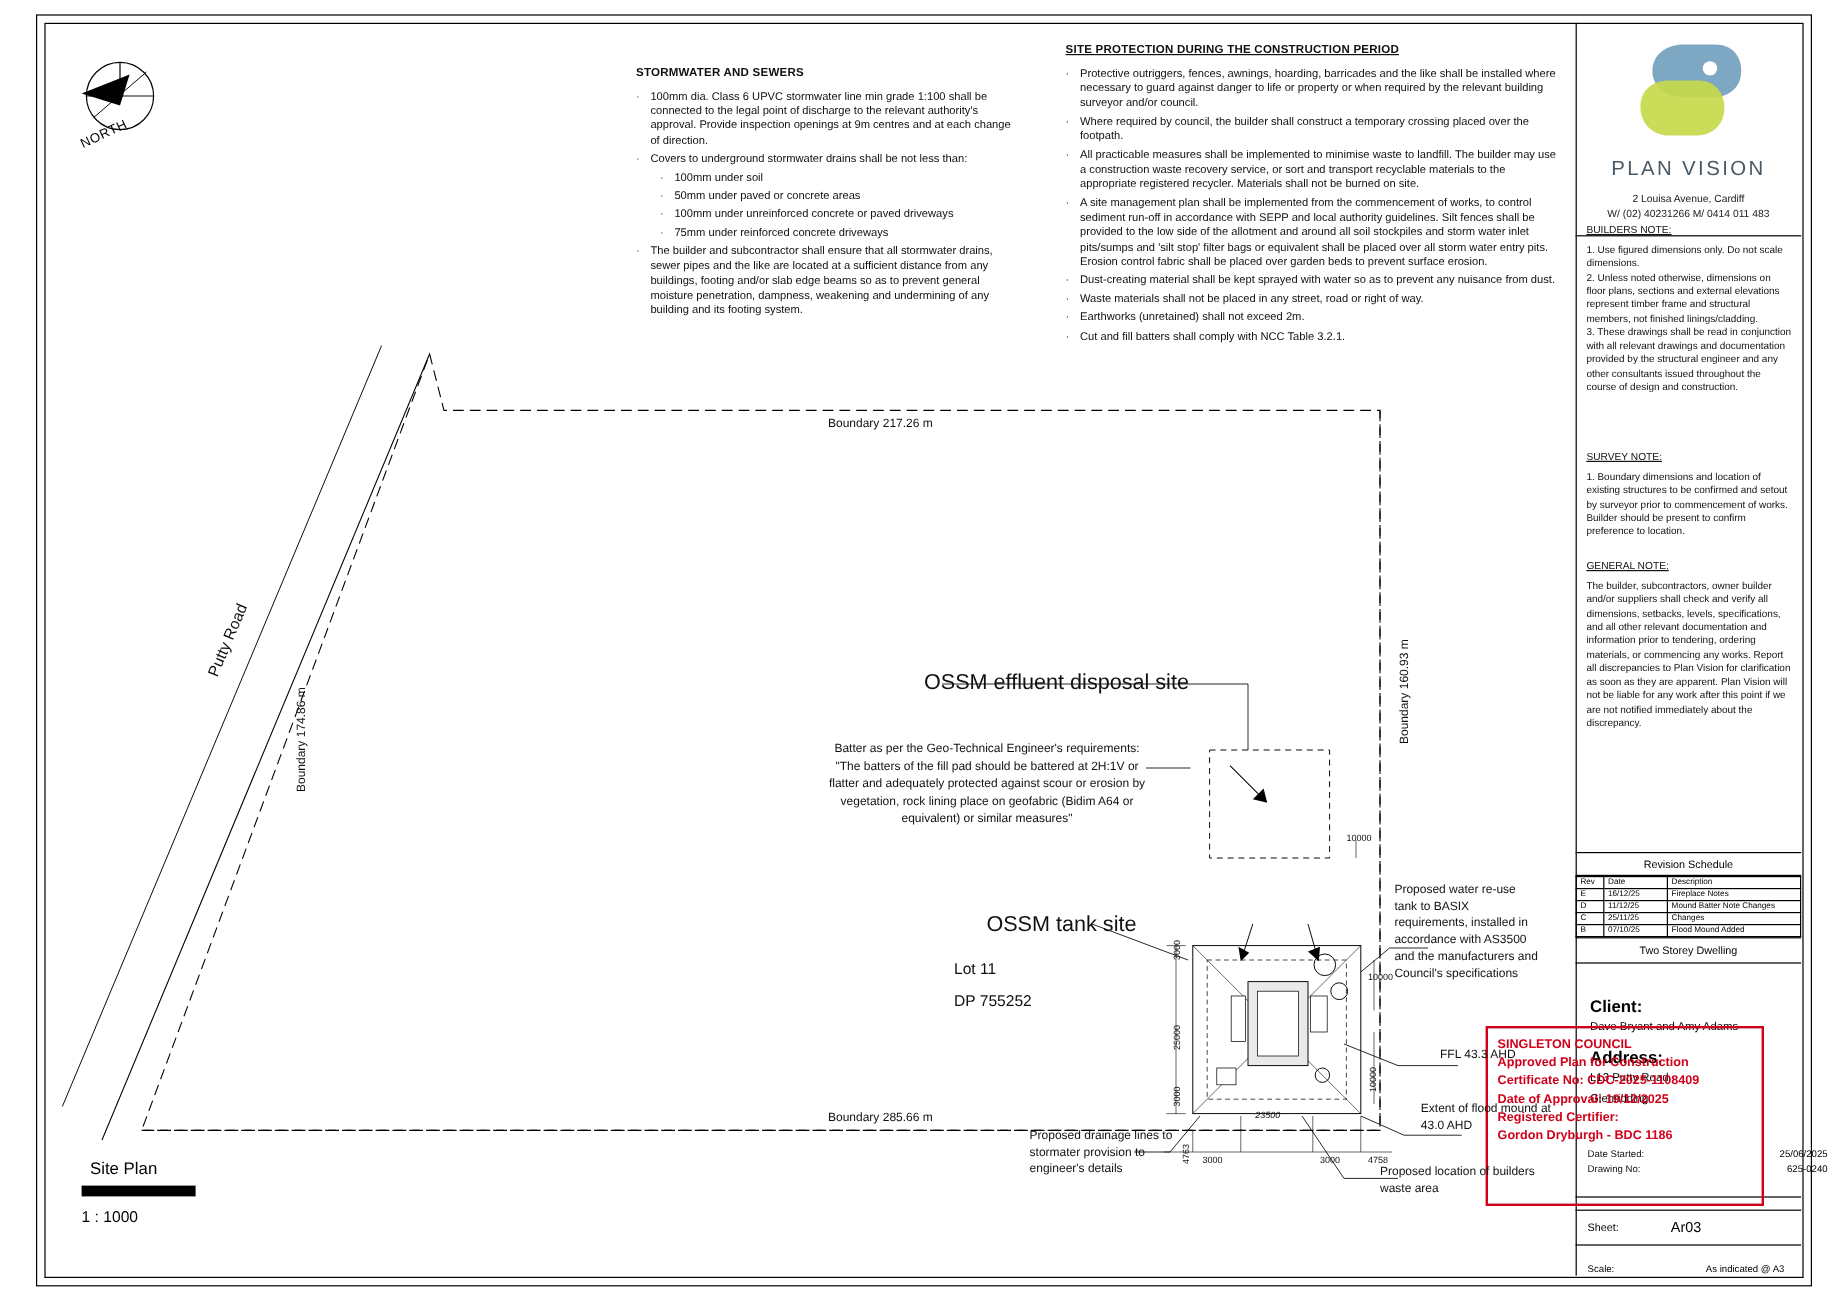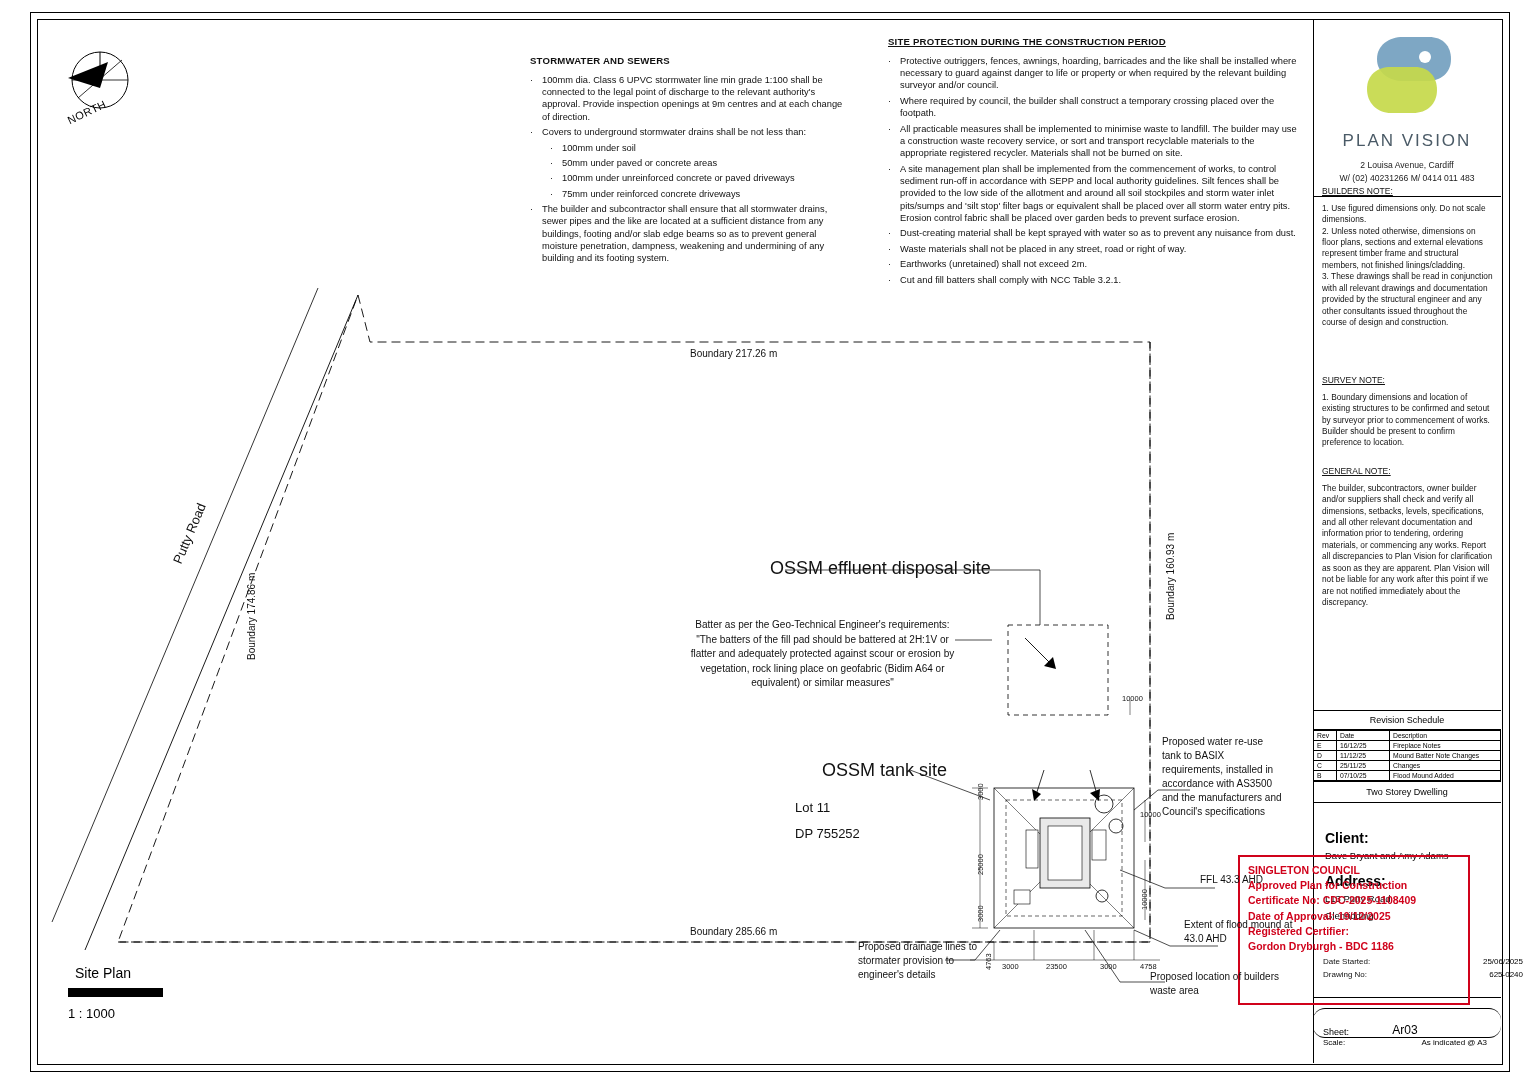--- a/index.html
+++ b/index.html
@@ -47,24 +47,24 @@
   .dwell{text-align:center;font-size:9px;padding:5px 0 5px;border-top:1px solid #000;}
 
   .clientbox{position:absolute;left:1313px;top:820px;width:188px;height:178px;box-sizing:border-box;border-bottom:1px solid #000;}
   .clientbox .big{font-size:14px;font-weight:bold;padding:10px 0 3px 12px;}
   .clientbox .val{font-size:9.5px;padding:0 0 3px 12px;line-height:1.4;}
   .clientbox .big2{font-size:14px;font-weight:bold;padding:8px 0 3px 12px;}
 
   .metabox{position:absolute;left:1313px;top:955px;width:220px;font-size:8px;}
   .metarow{display:flex;justify-content:space-between;padding:2px 10px;}
   .metarow .k{color:#111;}
-  .sheetbox{position:absolute;left:1313px;top:1008px;width:188px;height:30px;border-top:1px solid #000;border-bottom:1px solid #000;box-sizing:border-box;display:flex;align-items:flex-end;border-radius:12px;}
+  .sheetbox{position:absolute;left:1313px;top:1008px;width:188px;height:30px;border-top:1px solid #000;border-bottom:1px solid #000;box-sizing:border-box;display:flex;align-items:center;}
   .sheetbox .k{font-size:9px;padding-left:10px;}
   .sheetbox .v{font-size:12px;margin:0 auto;padding-right:40px;}
-  .scalebox{position:absolute;left:1313px;top:1038px;width:188px;height:24px;display:flex;align-items:flex-start;font-size:8px;}
+  .scalebox{position:absolute;left:1313px;top:1038px;width:188px;height:24px;display:flex;align-items:flex-end;font-size:8px;}
   .scalebox .k{padding-left:10px;}
   .scalebox .v{margin-left:auto;padding-right:14px;}
 
   
   .stamp{position:absolute;left:1238px;top:855px;width:232px;height:150px;border:2px solid #d0021b;box-sizing:border-box;color:#d0021b;font-size:10.5px;font-weight:bold;line-height:1.45;padding:6px 8px;}
   .stamp .r{display:block;}
 
   
   .plan{position:absolute;left:40px;top:270px;width:1270px;height:790px;}
   .plan svg{position:absolute;left:0;top:0;}
@@ -361,21 +361,21 @@
     <div class="plabel" style="left:818px;top:670px;width:120px;line-height:1.4;">Proposed drainage lines to stormater provision to engineer's details</div>
 
     <div class="dimtxt rot90" style="left:936px;top:530px;">3000</div>
     <div class="dimtxt rot90" style="left:936px;top:605px;">25000</div>
     <div class="dimtxt rot90" style="left:936px;top:652px;">3000</div>
     <div class="dimtxt" style="left:1100px;top:540px;">10000</div>
     <div class="dimtxt rot90" style="left:1100px;top:640px;">10000</div>
     <div class="dimtxt" style="left:1082px;top:424px;">10000</div>
     <div class="dimtxt rot90" style="left:944px;top:700px;">4763</div>
     <div class="dimtxt" style="left:962px;top:692px;">3000</div>
-    <div class="dimtxt" style="left:1006px;top:692px;">23500</div>
+    <div class="dimtxt" style="left:1006px;top:655px;font-style:italic;">23500</div>
     <div class="dimtxt" style="left:1060px;top:692px;">3000</div>
     <div class="dimtxt" style="left:1100px;top:692px;">4758</div>
   </div>
 
   <div id="siteplan-title">Site Plan</div>
   <div id="scalebar"></div>
   <div id="scaletext">1 : 1000</div>
 </div>
 
 </body></html>

